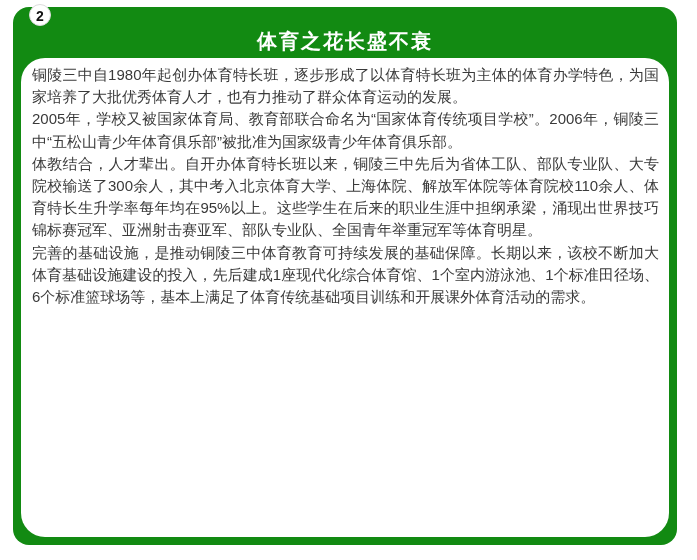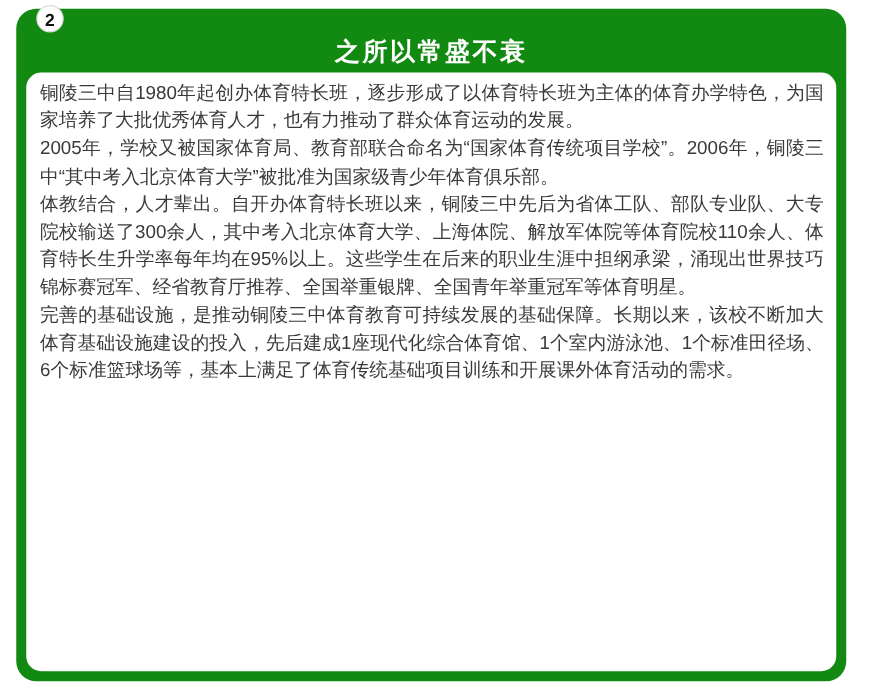--- a/index.html
+++ b/index.html
@@ -55,41 +55,41 @@
     letter-spacing: 2px;
     z-index: 2;
   }
   .content {
     position: absolute;
     left: 8px;
     top: 51px;
     width: 648px;
     height: 479px;
     background: #ffffff;
-    border-radius: 12px;
+    border-radius: 24px;
     box-sizing: border-box;
     padding: 6px 10px 6px 11px;
     overflow: hidden;
   }
   .content p {
     margin: 0;
     font-size: 15px;
     line-height: 22.2px;
     color: #3a3a3a;
     text-align: justify;
     word-break: break-all;
   }
 </style>
 </head>
 <body>
 
 <div class="stage">
   <div class="card">
     <div class="badge">2</div>
-    <div class="title">之所以常盛不衰</div>
+    <div class="title">体育之花长盛不衰</div>
     <div class="content">
       <p>铜陵三中自1980年起创办体育特长班，逐步形成了以体育特长班为主体的体育办学特色，为国家培养了大批优秀体育人才，也有力推动了群众体育运动的发展。</p>
-      <p>2005年，学校又被国家体育局、教育部联合命名为“国家体育传统项目学校”。2006年，铜陵三中“其中考入北京体育大学”被批准为国家级青少年体育俱乐部。</p>
-      <p>体教结合，人才辈出。自开办体育特长班以来，铜陵三中先后为省体工队、部队专业队、大专院校输送了300余人，其中考入北京体育大学、上海体院、解放军体院等体育院校110余人、体育特长生升学率每年均在95%以上。这些学生在后来的职业生涯中担纲承梁，涌现出世界技巧锦标赛冠军、经省教育厅推荐、全国举重银牌、全国青年举重冠军等体育明星。</p>
+      <p>2005年，学校又被国家体育局、教育部联合命名为“国家体育传统项目学校”。2006年，铜陵三中“五松山青少年体育俱乐部”被批准为国家级青少年体育俱乐部。</p>
+      <p>体教结合，人才辈出。自开办体育特长班以来，铜陵三中先后为省体工队、部队专业队、大专院校输送了300余人，其中考入北京体育大学、上海体院、解放军体院等体育院校110余人、体育特长生升学率每年均在95%以上。这些学生在后来的职业生涯中担纲承梁，涌现出世界技巧锦标赛冠军、亚洲射击赛亚军、部队专业队、全国青年举重冠军等体育明星。</p>
       <p>完善的基础设施，是推动铜陵三中体育教育可持续发展的基础保障。长期以来，该校不断加大体育基础设施建设的投入，先后建成1座现代化综合体育馆、1个室内游泳池、1个标准田径场、6个标准篮球场等，基本上满足了体育传统基础项目训练和开展课外体育活动的需求。</p>
     </div>
   </div>
 </div>
 
 </body></html>

